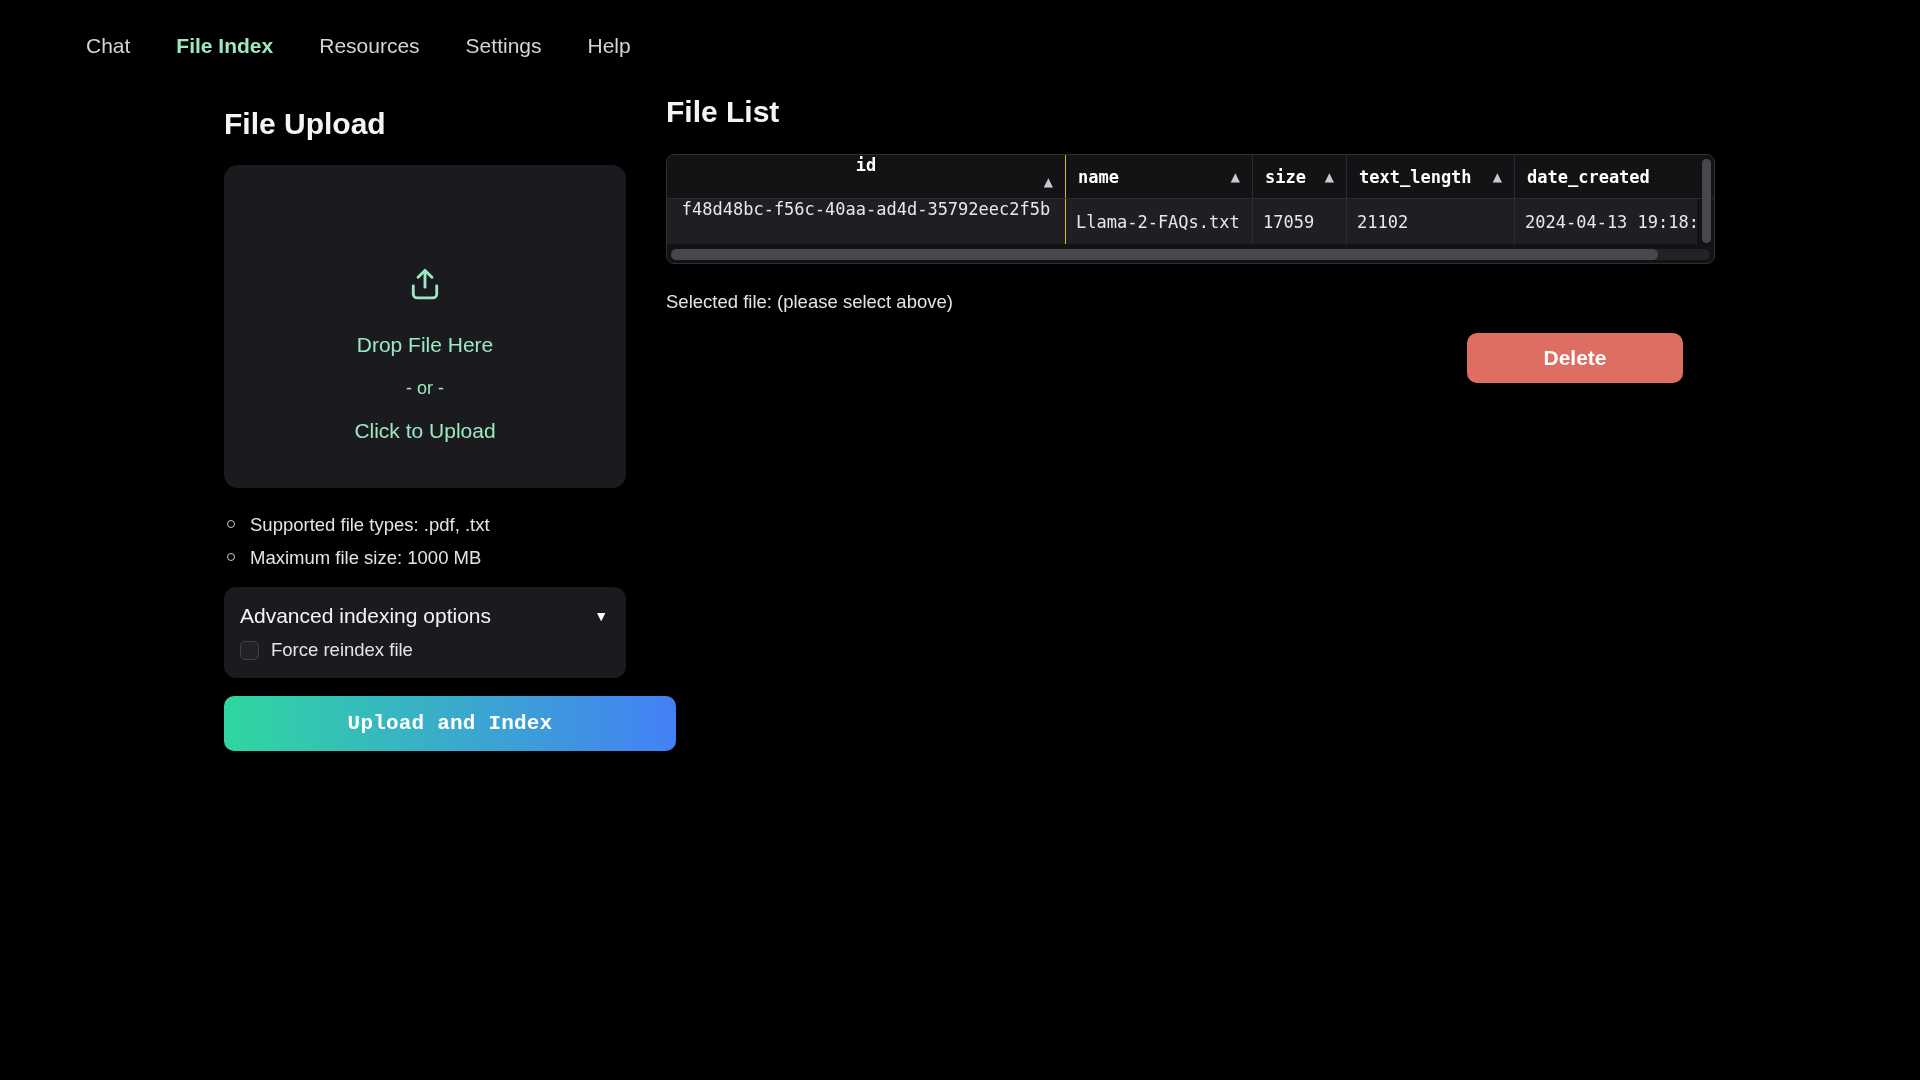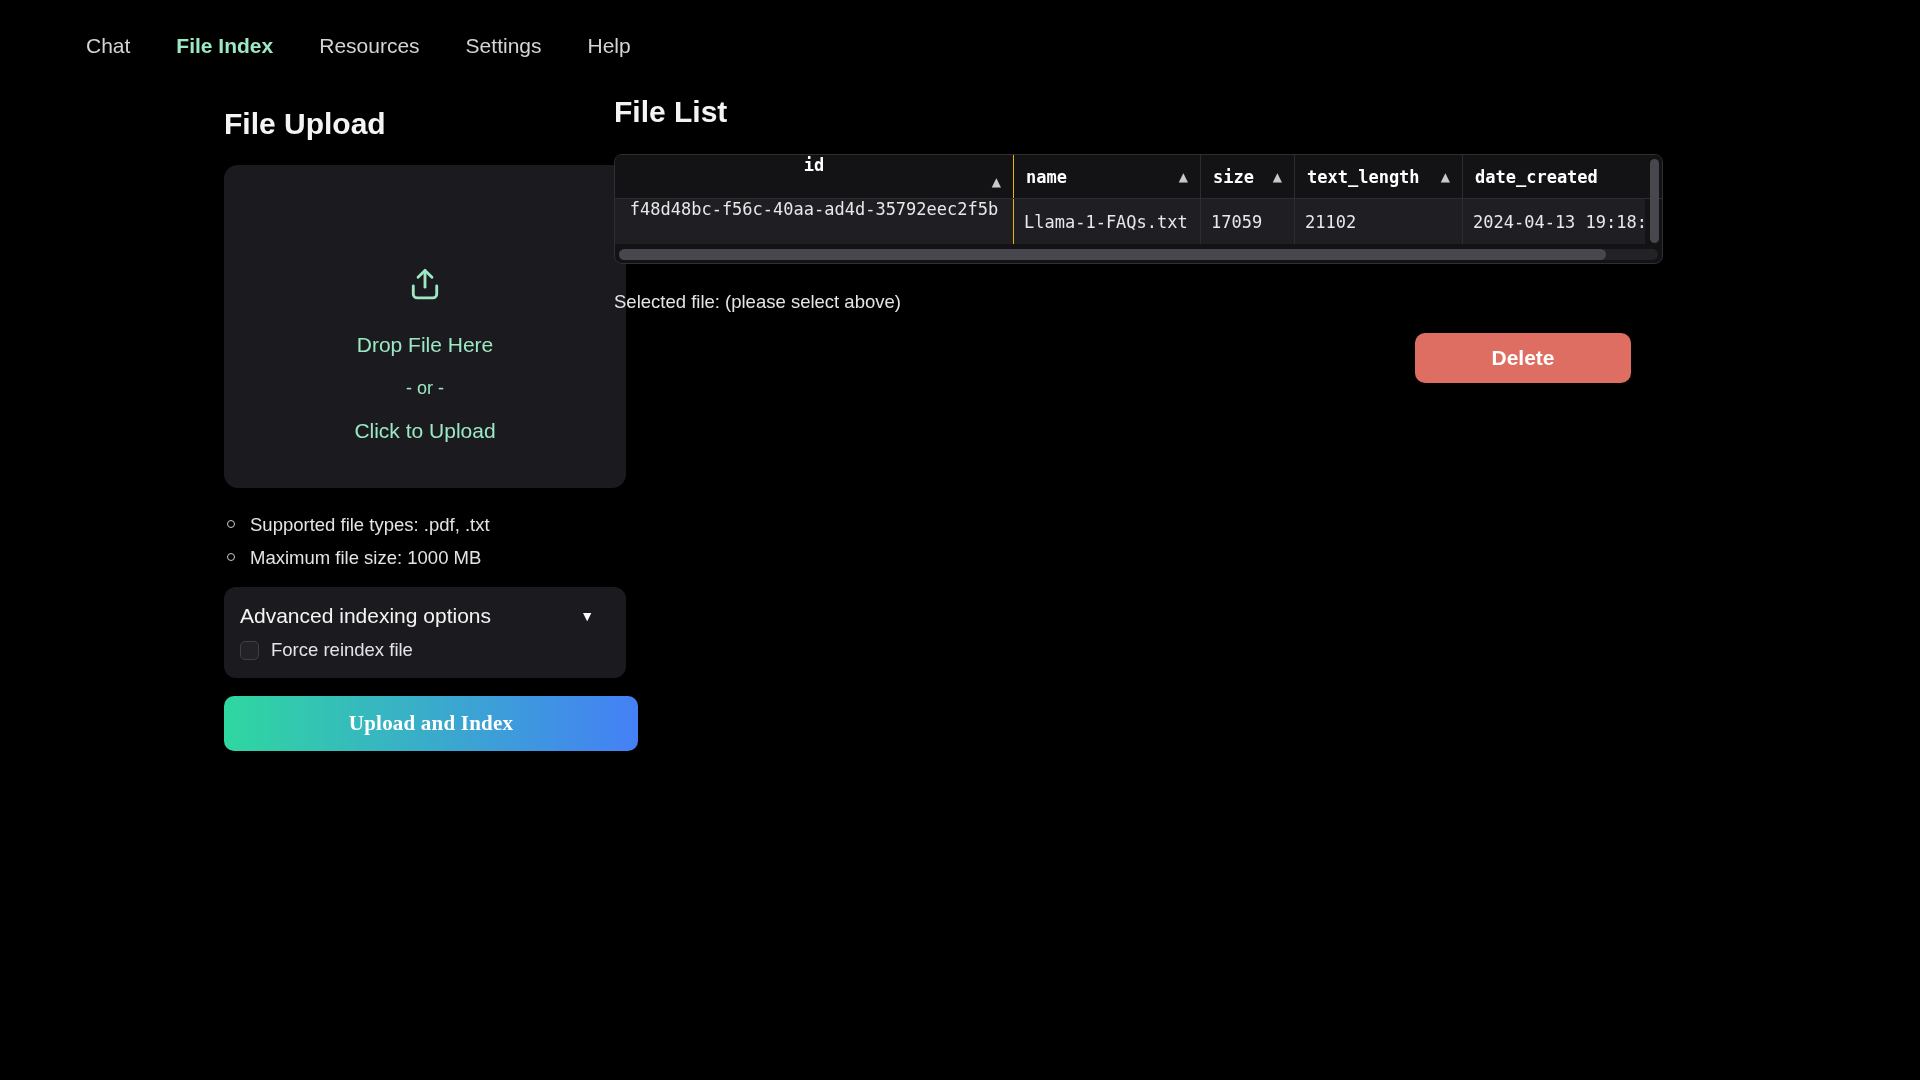--- a/index.html
+++ b/index.html
@@ -9,53 +9,53 @@
   .page { position: relative; width: 1920px; height: 1080px; background: #000; }
 
   
   .nav { position: absolute; left: 61px; top: 30px; display: flex; gap: 42px; align-items: center; margin-left: 23px; }
   .tab { background: none; border: none; cursor: pointer; font-family: "Liberation Sans", sans-serif;
          font-size: 21px; color: var(--nav_inactive, #d4d4d8); padding: 4px 2px; }
   .tab.active { color: var(--accent_mint, #9be8c3); font-weight: 700; }
 
   
   .col-left  { position: absolute; left: 224px; top: 108px; width: 402px; }
-  .col-right { position: absolute; left: 614px; top: 96px; width: 1049px; }
+  .col-right { position: absolute; left: 666px; top: 96px; width: 1049px; }
   h2.section-title { font-size: 30px; font-weight: 700; line-height: 32px; color: var(--text_primary, #f4f4f5); }
 
   
   .dropzone { margin-top: 25px; width: 402px; height: 323px; background: var(--card_bg, #1b1b1f);
               border-radius: 14px; display: flex; flex-direction: column; align-items: center;
               justify-content: center; padding-top: 58px; cursor: pointer; gap: 13px; }
   .dz-icon { color: var(--accent_mint, #9be8c3); margin-bottom: 14px; }
   .dz-line { color: var(--accent_mint, #9be8c3); font-size: 21px; line-height: 30px; }
   .dz-or   { color: var(--accent_mint, #9be8c3); font-size: 18px; line-height: 30px; }
 
   
   .notes { margin-top: 20px; list-style: none; }
   .notes li { position: relative; padding-left: 26px; font-size: 18.5px; line-height: 33px;
               color: var(--text_secondary, #e4e4e7); }
   .notes li .bullet { position: absolute; left: 3px; top: 12px; width: 8px; height: 8px;
               border: 1.5px solid #cacace; border-radius: 50%; display: inline-block; }
 
   
   .accordion { margin-top: 13px; width: 402px; height: 91px; background: var(--card_bg, #1b1b1f);
-               border-radius: 12px; padding: 17px 32px 0 16px; }
+               border-radius: 12px; padding: 17px 18px 0 16px; }
   .acc-header { display: flex; align-items: center; justify-content: space-between; cursor: pointer; }
   .acc-label { font-size: 21px; color: var(--text_primary, #f4f4f5); }
   .acc-caret { font-size: 14px; color: #fff; }
   .checkbox-row { margin-top: 11px; display: flex; align-items: center; gap: 12px; cursor: pointer; }
   .checkbox { width: 19px; height: 19px; border: 1.5px solid var(--checkbox_border, #3f3f46);
               border-radius: 5px; background: #222227; display: inline-block; }
   .checkbox-label { font-size: 18.5px; color: var(--text_secondary, #e4e4e7); }
 
   
-  .upload-btn { margin-top: 18px; width: 414px; height: 55px; border: none; border-radius: 10px;
+  .upload-btn { margin-top: 18px; width: 452px; height: 55px; border: none; border-radius: 10px;
                 background: linear-gradient(90deg, var(--gradient_from, #2fd7a0), var(--gradient_to, #4480f6));
-                color: #fff; font-family: Liberation Serif, serif; font-size: 21px;
+                color: #fff; font-family: Liberation Mono, monospace; font-size: 21px;
                 font-weight: 700; cursor: pointer; letter-spacing: 0.2px; }
 
   
   .table { position: relative; margin-top: 26px; width: 1049px; height: 110px;
            border: 1px solid var(--table_border, #2e2e33); border-radius: 8px;
            background: var(--table_header_bg, #131316); overflow: hidden;
            font-family: "DejaVu Sans Mono", monospace; }
   .thead { display: flex; height: 44px; background: var(--table_header_bg, #131316);
            border-bottom: 1px solid #2c2c31; }
   .th { display: flex; align-items: center; padding: 0 12px; font-size: 17px; font-weight: 700;
@@ -150,21 +150,21 @@
         <div class="th c-tl">
           <span>text_length</span>
           <span class="sort">▲</span>
         </div>
         <div class="th c-date">
           <span>date_created</span>
         </div>
       </div>
       <div class="trow">
         <div class="td c-id">f48d48bc-f56c-40aa-ad4d-35792eec2f5b</div>
-        <div class="td c-name">Llama-1-FAQs.txt</div>
+        <div class="td c-name">Llama-2-FAQs.txt</div>
         <div class="td c-size">17059</div>
         <div class="td c-tl">21102</div>
         <div class="td c-date">2024-04-13 19:18:</div>
       </div>
       <div class="hscroll">
         <div class="hthumb"></div>
       </div>
       <div class="vthumb"></div>
     </div>
 

